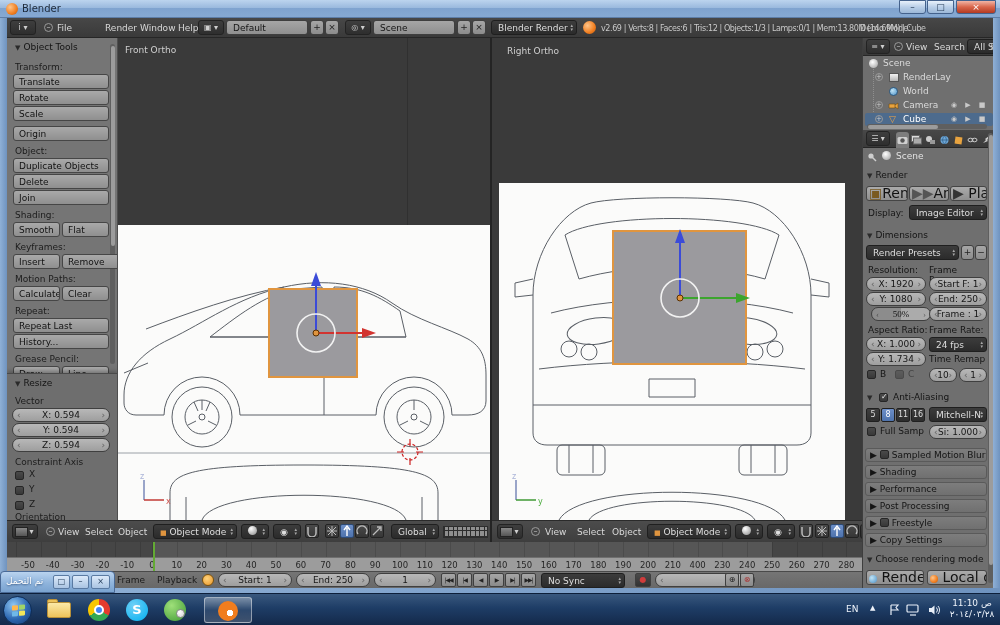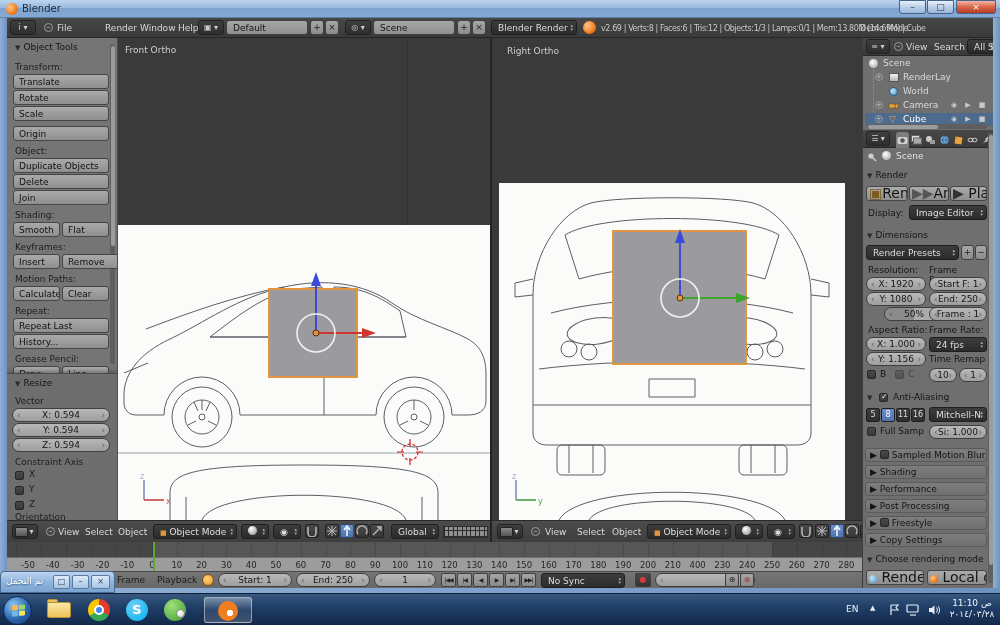--- a/index.html
+++ b/index.html
@@ -446,27 +446,27 @@
       <div class="abs phead" style="left:4px;top:82px;"><span class="tri">▼</span><span>Dimensions</span></div>
       <div class="abs dd" style="left:3px;top:97px;width:93px;">Render Presets</div>
       <div class="abs sqbtn" style="left:98px;top:97px;width:13px;height:15px;">+</div>
       <div class="abs sqbtn" style="left:112px;top:97px;width:12px;height:15px;">−</div>
       <span class="abs plabel" style="left:5px;top:117px;">Resolution:</span>
       <span class="abs plabel" style="left:66px;top:117px;">Frame Range</span>
       <div class="abs nfield" style="left:3px;top:129px;width:60px;">X: 1920</div>
       <div class="abs nfield" style="left:66px;top:129px;width:58px;">Start F: 1</div>
       <div class="abs nfield" style="left:3px;top:144px;width:60px;">Y: 1080</div>
       <div class="abs nfield" style="left:66px;top:144px;width:58px;">End: 250</div>
-      <div class="abs nfield" style="left:21px;top:159px;width:60px;background:linear-gradient(90deg,#8c8c8c 50%,#ababab 50%);">50%</div>
+      <div class="abs nfield" style="left:8px;top:159px;width:60px;background:linear-gradient(90deg,#8c8c8c 50%,#ababab 50%);font-family:Liberation Serif, serif;">50%</div>
       <div class="abs nfield" style="left:66px;top:159px;width:58px;">Frame : 1</div>
       <span class="abs plabel" style="left:5px;top:177px;text-align:center;">Aspect Ratio:</span>
       <span class="abs plabel" style="left:66px;top:177px;">Frame Rate:</span>
       <div class="abs nfield" style="left:3px;top:189px;width:60px;">X: 1.000</div>
       <div class="abs dd" style="left:66px;top:189px;width:58px;">24 fps</div>
-      <div class="abs nfield" style="left:3px;top:204px;width:60px;">Y: 1.156</div>
+      <div class="abs nfield" style="left:3px;top:204px;width:60px;">Y: 1.734</div>
       <span class="abs plabel" style="left:66px;top:206px;">Time Remap</span>
       <div class="abs chk" style="left:4px;top:222px;"></div>
       <span class="abs plabel" style="left:17px;top:221px;">B</span>
       <div class="abs chk" style="left:32px;top:222px;opacity:.5;"></div>
       <span class="abs plabel" style="left:45px;top:221px;opacity:.5;">C</span>
       <div class="abs nfield" style="left:66px;top:220px;width:28px;">10</div>
       <div class="abs nfield" style="left:96px;top:220px;width:28px;">1</div>
 
       <div class="abs phead" style="left:4px;top:244px;"><span class="tri">▼</span></div>
       <div class="abs chk on" style="left:16px;top:245px;"></div>

